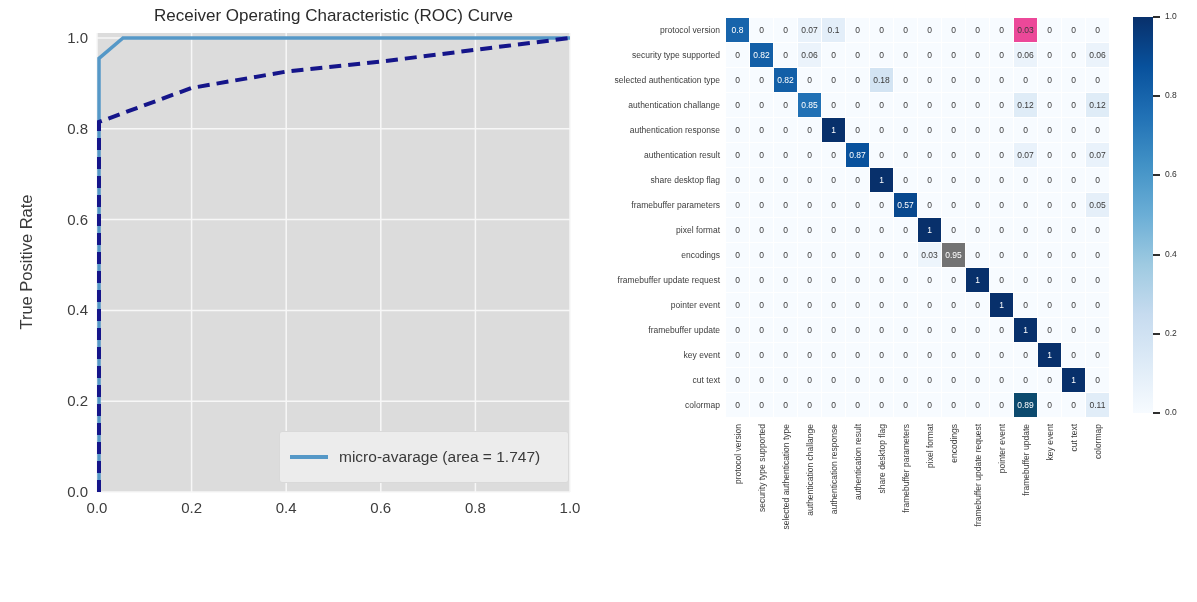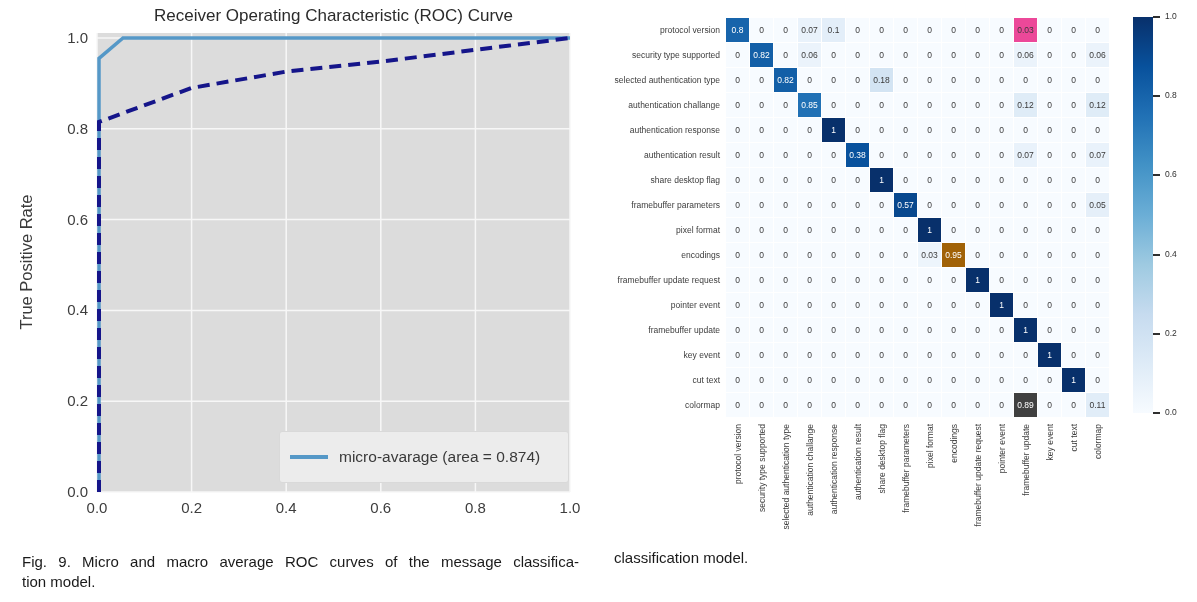--- a/index.html
+++ b/index.html
@@ -89,28 +89,24 @@
         <div class="roc-ytick" style="top: 119.8px;">0.8</div>
         <div class="roc-ytick" style="top: 210.6px;">0.6</div>
         <div class="roc-ytick" style="top: 301.4px;">0.4</div>
         <div class="roc-ytick" style="top: 392.2px;">0.2</div>
         <div class="roc-ytick" style="top: 483px;">0.0</div>
       </div>
 
     <div class="roc-legend">
       <div class="legend-row">
         <span class="legend-sample" style="background: rgb(85, 152, 199);"></span>
-        <span class="legend-label">micro-avarage (area = 0.874)</span>
+        <span class="legend-label">micro-avarage (area = 1.747)</span>
       </div>
     </div>
 
-    <div class="caption cap-left">
-      <div class="cap-just">Fig. 9. Micro and macro average ROC curves of the message classifica-</div>
-      <div>tion model.</div>
-    </div>
   </div>
 
   <div class="hm-fig">
     <div class="hm-rowlabels" id="hm-rowlabels">
         <div class="hm-rowlabel">protocol version</div>
         <div class="hm-rowlabel">security type supported</div>
         <div class="hm-rowlabel">selected authentication type</div>
         <div class="hm-rowlabel">authentication challange</div>
         <div class="hm-rowlabel">authentication response</div>
         <div class="hm-rowlabel">authentication result</div>
@@ -204,21 +200,21 @@
         <div class="hm-cell" style="background: rgb(247, 251, 255); color: rgb(58, 58, 58);">0</div>
         <div class="hm-cell" style="background: rgb(247, 251, 255); color: rgb(58, 58, 58);">0</div>
         <div class="hm-cell" style="background: rgb(247, 251, 255); color: rgb(58, 58, 58);">0</div>
         <div class="hm-cell" style="background: rgb(247, 251, 255); color: rgb(58, 58, 58);">0</div>
         <div class="hm-cell" style="background: rgb(247, 251, 255); color: rgb(58, 58, 58);">0</div>
         <div class="hm-cell" style="background: rgb(247, 251, 255); color: rgb(58, 58, 58);">0</div>
         <div class="hm-cell" style="background: rgb(247, 251, 255); color: rgb(58, 58, 58);">0</div>
         <div class="hm-cell" style="background: rgb(247, 251, 255); color: rgb(58, 58, 58);">0</div>
         <div class="hm-cell" style="background: rgb(247, 251, 255); color: rgb(58, 58, 58);">0</div>
         <div class="hm-cell" style="background: rgb(247, 251, 255); color: rgb(58, 58, 58);">0</div>
-        <div class="hm-cell" style="background: rgb(9, 82, 157); color: rgb(255, 255, 255);">0.38</div>
+        <div class="hm-cell" style="background: rgb(9, 82, 157); color: rgb(255, 255, 255);">0.87</div>
         <div class="hm-cell" style="background: rgb(247, 251, 255); color: rgb(58, 58, 58);">0</div>
         <div class="hm-cell" style="background: rgb(247, 251, 255); color: rgb(58, 58, 58);">0</div>
         <div class="hm-cell" style="background: rgb(247, 251, 255); color: rgb(58, 58, 58);">0</div>
         <div class="hm-cell" style="background: rgb(247, 251, 255); color: rgb(58, 58, 58);">0</div>
         <div class="hm-cell" style="background: rgb(247, 251, 255); color: rgb(58, 58, 58);">0</div>
         <div class="hm-cell" style="background: rgb(247, 251, 255); color: rgb(58, 58, 58);">0</div>
         <div class="hm-cell" style="background: rgb(233, 242, 251); color: rgb(58, 58, 58);">0.07</div>
         <div class="hm-cell" style="background: rgb(247, 251, 255); color: rgb(58, 58, 58);">0</div>
         <div class="hm-cell" style="background: rgb(247, 251, 255); color: rgb(58, 58, 58);">0</div>
         <div class="hm-cell" style="background: rgb(233, 242, 251); color: rgb(58, 58, 58);">0.07</div>
@@ -272,120 +268,120 @@
         <div class="hm-cell" style="background: rgb(247, 251, 255); color: rgb(58, 58, 58);">0</div>
         <div class="hm-cell" style="background: rgb(247, 251, 255); color: rgb(58, 58, 58);">0</div>
         <div class="hm-cell" style="background: rgb(247, 251, 255); color: rgb(58, 58, 58);">0</div>
         <div class="hm-cell" style="background: rgb(247, 251, 255); color: rgb(58, 58, 58);">0</div>
         <div class="hm-cell" style="background: rgb(247, 251, 255); color: rgb(58, 58, 58);">0</div>
         <div class="hm-cell" style="background: rgb(247, 251, 255); color: rgb(58, 58, 58);">0</div>
         <div class="hm-cell" style="background: rgb(247, 251, 255); color: rgb(58, 58, 58);">0</div>
         <div class="hm-cell" style="background: rgb(247, 251, 255); color: rgb(58, 58, 58);">0</div>
         <div class="hm-cell" style="background: rgb(247, 251, 255); color: rgb(58, 58, 58);">0</div>
         <div class="hm-cell" style="background: rgb(237, 245, 252); color: rgb(58, 58, 58);">0.03</div>
-        <div class="hm-cell" style="background: #a16207; color: rgb(255, 255, 255);">0.95</div>
-        <div class="hm-cell" style="background: rgb(247, 251, 255); color: rgb(58, 58, 58);">0</div>
-        <div class="hm-cell" style="background: rgb(247, 251, 255); color: rgb(58, 58, 58);">0</div>
-        <div class="hm-cell" style="background: rgb(247, 251, 255); color: rgb(58, 58, 58);">0</div>
-        <div class="hm-cell" style="background: rgb(247, 251, 255); color: rgb(58, 58, 58);">0</div>
-        <div class="hm-cell" style="background: rgb(247, 251, 255); color: rgb(58, 58, 58);">0</div>
-        <div class="hm-cell" style="background: rgb(247, 251, 255); color: rgb(58, 58, 58);">0</div>
-        <div class="hm-cell" style="background: rgb(247, 251, 255); color: rgb(58, 58, 58);">0</div>
-        <div class="hm-cell" style="background: rgb(247, 251, 255); color: rgb(58, 58, 58);">0</div>
-        <div class="hm-cell" style="background: rgb(247, 251, 255); color: rgb(58, 58, 58);">0</div>
-        <div class="hm-cell" style="background: rgb(247, 251, 255); color: rgb(58, 58, 58);">0</div>
-        <div class="hm-cell" style="background: rgb(247, 251, 255); color: rgb(58, 58, 58);">0</div>
-        <div class="hm-cell" style="background: rgb(247, 251, 255); color: rgb(58, 58, 58);">0</div>
-        <div class="hm-cell" style="background: rgb(247, 251, 255); color: rgb(58, 58, 58);">0</div>
-        <div class="hm-cell" style="background: rgb(247, 251, 255); color: rgb(58, 58, 58);">0</div>
-        <div class="hm-cell" style="background: rgb(247, 251, 255); color: rgb(58, 58, 58);">0</div>
-        <div class="hm-cell" style="background: rgb(247, 251, 255); color: rgb(58, 58, 58);">0</div>
-        <div class="hm-cell" style="background: rgb(8, 48, 107); color: rgb(255, 255, 255);">1</div>
-        <div class="hm-cell" style="background: rgb(247, 251, 255); color: rgb(58, 58, 58);">0</div>
-        <div class="hm-cell" style="background: rgb(247, 251, 255); color: rgb(58, 58, 58);">0</div>
-        <div class="hm-cell" style="background: rgb(247, 251, 255); color: rgb(58, 58, 58);">0</div>
-        <div class="hm-cell" style="background: rgb(247, 251, 255); color: rgb(58, 58, 58);">0</div>
-        <div class="hm-cell" style="background: rgb(247, 251, 255); color: rgb(58, 58, 58);">0</div>
-        <div class="hm-cell" style="background: rgb(247, 251, 255); color: rgb(58, 58, 58);">0</div>
-        <div class="hm-cell" style="background: rgb(247, 251, 255); color: rgb(58, 58, 58);">0</div>
-        <div class="hm-cell" style="background: rgb(247, 251, 255); color: rgb(58, 58, 58);">0</div>
-        <div class="hm-cell" style="background: rgb(247, 251, 255); color: rgb(58, 58, 58);">0</div>
-        <div class="hm-cell" style="background: rgb(247, 251, 255); color: rgb(58, 58, 58);">0</div>
-        <div class="hm-cell" style="background: rgb(247, 251, 255); color: rgb(58, 58, 58);">0</div>
-        <div class="hm-cell" style="background: rgb(247, 251, 255); color: rgb(58, 58, 58);">0</div>
-        <div class="hm-cell" style="background: rgb(247, 251, 255); color: rgb(58, 58, 58);">0</div>
-        <div class="hm-cell" style="background: rgb(247, 251, 255); color: rgb(58, 58, 58);">0</div>
-        <div class="hm-cell" style="background: rgb(247, 251, 255); color: rgb(58, 58, 58);">0</div>
-        <div class="hm-cell" style="background: rgb(247, 251, 255); color: rgb(58, 58, 58);">0</div>
-        <div class="hm-cell" style="background: rgb(8, 48, 107); color: rgb(255, 255, 255);">1</div>
-        <div class="hm-cell" style="background: rgb(247, 251, 255); color: rgb(58, 58, 58);">0</div>
-        <div class="hm-cell" style="background: rgb(247, 251, 255); color: rgb(58, 58, 58);">0</div>
-        <div class="hm-cell" style="background: rgb(247, 251, 255); color: rgb(58, 58, 58);">0</div>
-        <div class="hm-cell" style="background: rgb(247, 251, 255); color: rgb(58, 58, 58);">0</div>
-        <div class="hm-cell" style="background: rgb(247, 251, 255); color: rgb(58, 58, 58);">0</div>
-        <div class="hm-cell" style="background: rgb(247, 251, 255); color: rgb(58, 58, 58);">0</div>
-        <div class="hm-cell" style="background: rgb(247, 251, 255); color: rgb(58, 58, 58);">0</div>
-        <div class="hm-cell" style="background: rgb(247, 251, 255); color: rgb(58, 58, 58);">0</div>
-        <div class="hm-cell" style="background: rgb(247, 251, 255); color: rgb(58, 58, 58);">0</div>
-        <div class="hm-cell" style="background: rgb(247, 251, 255); color: rgb(58, 58, 58);">0</div>
-        <div class="hm-cell" style="background: rgb(247, 251, 255); color: rgb(58, 58, 58);">0</div>
-        <div class="hm-cell" style="background: rgb(247, 251, 255); color: rgb(58, 58, 58);">0</div>
-        <div class="hm-cell" style="background: rgb(247, 251, 255); color: rgb(58, 58, 58);">0</div>
-        <div class="hm-cell" style="background: rgb(247, 251, 255); color: rgb(58, 58, 58);">0</div>
-        <div class="hm-cell" style="background: rgb(247, 251, 255); color: rgb(58, 58, 58);">0</div>
-        <div class="hm-cell" style="background: rgb(247, 251, 255); color: rgb(58, 58, 58);">0</div>
-        <div class="hm-cell" style="background: rgb(8, 48, 107); color: rgb(255, 255, 255);">1</div>
-        <div class="hm-cell" style="background: rgb(247, 251, 255); color: rgb(58, 58, 58);">0</div>
-        <div class="hm-cell" style="background: rgb(247, 251, 255); color: rgb(58, 58, 58);">0</div>
-        <div class="hm-cell" style="background: rgb(247, 251, 255); color: rgb(58, 58, 58);">0</div>
-        <div class="hm-cell" style="background: rgb(247, 251, 255); color: rgb(58, 58, 58);">0</div>
-        <div class="hm-cell" style="background: rgb(247, 251, 255); color: rgb(58, 58, 58);">0</div>
-        <div class="hm-cell" style="background: rgb(247, 251, 255); color: rgb(58, 58, 58);">0</div>
-        <div class="hm-cell" style="background: rgb(247, 251, 255); color: rgb(58, 58, 58);">0</div>
-        <div class="hm-cell" style="background: rgb(247, 251, 255); color: rgb(58, 58, 58);">0</div>
-        <div class="hm-cell" style="background: rgb(247, 251, 255); color: rgb(58, 58, 58);">0</div>
-        <div class="hm-cell" style="background: rgb(247, 251, 255); color: rgb(58, 58, 58);">0</div>
-        <div class="hm-cell" style="background: rgb(247, 251, 255); color: rgb(58, 58, 58);">0</div>
-        <div class="hm-cell" style="background: rgb(247, 251, 255); color: rgb(58, 58, 58);">0</div>
-        <div class="hm-cell" style="background: rgb(247, 251, 255); color: rgb(58, 58, 58);">0</div>
-        <div class="hm-cell" style="background: rgb(247, 251, 255); color: rgb(58, 58, 58);">0</div>
-        <div class="hm-cell" style="background: rgb(247, 251, 255); color: rgb(58, 58, 58);">0</div>
-        <div class="hm-cell" style="background: rgb(247, 251, 255); color: rgb(58, 58, 58);">0</div>
-        <div class="hm-cell" style="background: rgb(8, 48, 107); color: rgb(255, 255, 255);">1</div>
-        <div class="hm-cell" style="background: rgb(247, 251, 255); color: rgb(58, 58, 58);">0</div>
-        <div class="hm-cell" style="background: rgb(247, 251, 255); color: rgb(58, 58, 58);">0</div>
-        <div class="hm-cell" style="background: rgb(247, 251, 255); color: rgb(58, 58, 58);">0</div>
-        <div class="hm-cell" style="background: rgb(247, 251, 255); color: rgb(58, 58, 58);">0</div>
-        <div class="hm-cell" style="background: rgb(247, 251, 255); color: rgb(58, 58, 58);">0</div>
-        <div class="hm-cell" style="background: rgb(247, 251, 255); color: rgb(58, 58, 58);">0</div>
-        <div class="hm-cell" style="background: rgb(247, 251, 255); color: rgb(58, 58, 58);">0</div>
-        <div class="hm-cell" style="background: rgb(247, 251, 255); color: rgb(58, 58, 58);">0</div>
-        <div class="hm-cell" style="background: rgb(247, 251, 255); color: rgb(58, 58, 58);">0</div>
-        <div class="hm-cell" style="background: rgb(247, 251, 255); color: rgb(58, 58, 58);">0</div>
-        <div class="hm-cell" style="background: rgb(247, 251, 255); color: rgb(58, 58, 58);">0</div>
-        <div class="hm-cell" style="background: rgb(247, 251, 255); color: rgb(58, 58, 58);">0</div>
-        <div class="hm-cell" style="background: rgb(247, 251, 255); color: rgb(58, 58, 58);">0</div>
-        <div class="hm-cell" style="background: rgb(247, 251, 255); color: rgb(58, 58, 58);">0</div>
-        <div class="hm-cell" style="background: rgb(247, 251, 255); color: rgb(58, 58, 58);">0</div>
-        <div class="hm-cell" style="background: rgb(247, 251, 255); color: rgb(58, 58, 58);">0</div>
-        <div class="hm-cell" style="background: rgb(8, 48, 107); color: rgb(255, 255, 255);">1</div>
-        <div class="hm-cell" style="background: rgb(247, 251, 255); color: rgb(58, 58, 58);">0</div>
-        <div class="hm-cell" style="background: rgb(247, 251, 255); color: rgb(58, 58, 58);">0</div>
-        <div class="hm-cell" style="background: rgb(247, 251, 255); color: rgb(58, 58, 58);">0</div>
-        <div class="hm-cell" style="background: rgb(247, 251, 255); color: rgb(58, 58, 58);">0</div>
-        <div class="hm-cell" style="background: rgb(247, 251, 255); color: rgb(58, 58, 58);">0</div>
-        <div class="hm-cell" style="background: rgb(247, 251, 255); color: rgb(58, 58, 58);">0</div>
-        <div class="hm-cell" style="background: rgb(247, 251, 255); color: rgb(58, 58, 58);">0</div>
-        <div class="hm-cell" style="background: rgb(247, 251, 255); color: rgb(58, 58, 58);">0</div>
-        <div class="hm-cell" style="background: rgb(247, 251, 255); color: rgb(58, 58, 58);">0</div>
-        <div class="hm-cell" style="background: rgb(247, 251, 255); color: rgb(58, 58, 58);">0</div>
-        <div class="hm-cell" style="background: rgb(247, 251, 255); color: rgb(58, 58, 58);">0</div>
-        <div class="hm-cell" style="background: rgb(247, 251, 255); color: rgb(58, 58, 58);">0</div>
-        <div class="hm-cell" style="background: rgb(247, 251, 255); color: rgb(58, 58, 58);">0</div>
-        <div class="hm-cell" style="background: #404040; color: rgb(255, 255, 255);">0.89</div>
+        <div class="hm-cell" style="background: #737373; color: rgb(255, 255, 255);">0.95</div>
+        <div class="hm-cell" style="background: rgb(247, 251, 255); color: rgb(58, 58, 58);">0</div>
+        <div class="hm-cell" style="background: rgb(247, 251, 255); color: rgb(58, 58, 58);">0</div>
+        <div class="hm-cell" style="background: rgb(247, 251, 255); color: rgb(58, 58, 58);">0</div>
+        <div class="hm-cell" style="background: rgb(247, 251, 255); color: rgb(58, 58, 58);">0</div>
+        <div class="hm-cell" style="background: rgb(247, 251, 255); color: rgb(58, 58, 58);">0</div>
+        <div class="hm-cell" style="background: rgb(247, 251, 255); color: rgb(58, 58, 58);">0</div>
+        <div class="hm-cell" style="background: rgb(247, 251, 255); color: rgb(58, 58, 58);">0</div>
+        <div class="hm-cell" style="background: rgb(247, 251, 255); color: rgb(58, 58, 58);">0</div>
+        <div class="hm-cell" style="background: rgb(247, 251, 255); color: rgb(58, 58, 58);">0</div>
+        <div class="hm-cell" style="background: rgb(247, 251, 255); color: rgb(58, 58, 58);">0</div>
+        <div class="hm-cell" style="background: rgb(247, 251, 255); color: rgb(58, 58, 58);">0</div>
+        <div class="hm-cell" style="background: rgb(247, 251, 255); color: rgb(58, 58, 58);">0</div>
+        <div class="hm-cell" style="background: rgb(247, 251, 255); color: rgb(58, 58, 58);">0</div>
+        <div class="hm-cell" style="background: rgb(247, 251, 255); color: rgb(58, 58, 58);">0</div>
+        <div class="hm-cell" style="background: rgb(247, 251, 255); color: rgb(58, 58, 58);">0</div>
+        <div class="hm-cell" style="background: rgb(247, 251, 255); color: rgb(58, 58, 58);">0</div>
+        <div class="hm-cell" style="background: rgb(8, 48, 107); color: rgb(255, 255, 255);">1</div>
+        <div class="hm-cell" style="background: rgb(247, 251, 255); color: rgb(58, 58, 58);">0</div>
+        <div class="hm-cell" style="background: rgb(247, 251, 255); color: rgb(58, 58, 58);">0</div>
+        <div class="hm-cell" style="background: rgb(247, 251, 255); color: rgb(58, 58, 58);">0</div>
+        <div class="hm-cell" style="background: rgb(247, 251, 255); color: rgb(58, 58, 58);">0</div>
+        <div class="hm-cell" style="background: rgb(247, 251, 255); color: rgb(58, 58, 58);">0</div>
+        <div class="hm-cell" style="background: rgb(247, 251, 255); color: rgb(58, 58, 58);">0</div>
+        <div class="hm-cell" style="background: rgb(247, 251, 255); color: rgb(58, 58, 58);">0</div>
+        <div class="hm-cell" style="background: rgb(247, 251, 255); color: rgb(58, 58, 58);">0</div>
+        <div class="hm-cell" style="background: rgb(247, 251, 255); color: rgb(58, 58, 58);">0</div>
+        <div class="hm-cell" style="background: rgb(247, 251, 255); color: rgb(58, 58, 58);">0</div>
+        <div class="hm-cell" style="background: rgb(247, 251, 255); color: rgb(58, 58, 58);">0</div>
+        <div class="hm-cell" style="background: rgb(247, 251, 255); color: rgb(58, 58, 58);">0</div>
+        <div class="hm-cell" style="background: rgb(247, 251, 255); color: rgb(58, 58, 58);">0</div>
+        <div class="hm-cell" style="background: rgb(247, 251, 255); color: rgb(58, 58, 58);">0</div>
+        <div class="hm-cell" style="background: rgb(247, 251, 255); color: rgb(58, 58, 58);">0</div>
+        <div class="hm-cell" style="background: rgb(247, 251, 255); color: rgb(58, 58, 58);">0</div>
+        <div class="hm-cell" style="background: rgb(8, 48, 107); color: rgb(255, 255, 255);">1</div>
+        <div class="hm-cell" style="background: rgb(247, 251, 255); color: rgb(58, 58, 58);">0</div>
+        <div class="hm-cell" style="background: rgb(247, 251, 255); color: rgb(58, 58, 58);">0</div>
+        <div class="hm-cell" style="background: rgb(247, 251, 255); color: rgb(58, 58, 58);">0</div>
+        <div class="hm-cell" style="background: rgb(247, 251, 255); color: rgb(58, 58, 58);">0</div>
+        <div class="hm-cell" style="background: rgb(247, 251, 255); color: rgb(58, 58, 58);">0</div>
+        <div class="hm-cell" style="background: rgb(247, 251, 255); color: rgb(58, 58, 58);">0</div>
+        <div class="hm-cell" style="background: rgb(247, 251, 255); color: rgb(58, 58, 58);">0</div>
+        <div class="hm-cell" style="background: rgb(247, 251, 255); color: rgb(58, 58, 58);">0</div>
+        <div class="hm-cell" style="background: rgb(247, 251, 255); color: rgb(58, 58, 58);">0</div>
+        <div class="hm-cell" style="background: rgb(247, 251, 255); color: rgb(58, 58, 58);">0</div>
+        <div class="hm-cell" style="background: rgb(247, 251, 255); color: rgb(58, 58, 58);">0</div>
+        <div class="hm-cell" style="background: rgb(247, 251, 255); color: rgb(58, 58, 58);">0</div>
+        <div class="hm-cell" style="background: rgb(247, 251, 255); color: rgb(58, 58, 58);">0</div>
+        <div class="hm-cell" style="background: rgb(247, 251, 255); color: rgb(58, 58, 58);">0</div>
+        <div class="hm-cell" style="background: rgb(247, 251, 255); color: rgb(58, 58, 58);">0</div>
+        <div class="hm-cell" style="background: rgb(247, 251, 255); color: rgb(58, 58, 58);">0</div>
+        <div class="hm-cell" style="background: rgb(8, 48, 107); color: rgb(255, 255, 255);">1</div>
+        <div class="hm-cell" style="background: rgb(247, 251, 255); color: rgb(58, 58, 58);">0</div>
+        <div class="hm-cell" style="background: rgb(247, 251, 255); color: rgb(58, 58, 58);">0</div>
+        <div class="hm-cell" style="background: rgb(247, 251, 255); color: rgb(58, 58, 58);">0</div>
+        <div class="hm-cell" style="background: rgb(247, 251, 255); color: rgb(58, 58, 58);">0</div>
+        <div class="hm-cell" style="background: rgb(247, 251, 255); color: rgb(58, 58, 58);">0</div>
+        <div class="hm-cell" style="background: rgb(247, 251, 255); color: rgb(58, 58, 58);">0</div>
+        <div class="hm-cell" style="background: rgb(247, 251, 255); color: rgb(58, 58, 58);">0</div>
+        <div class="hm-cell" style="background: rgb(247, 251, 255); color: rgb(58, 58, 58);">0</div>
+        <div class="hm-cell" style="background: rgb(247, 251, 255); color: rgb(58, 58, 58);">0</div>
+        <div class="hm-cell" style="background: rgb(247, 251, 255); color: rgb(58, 58, 58);">0</div>
+        <div class="hm-cell" style="background: rgb(247, 251, 255); color: rgb(58, 58, 58);">0</div>
+        <div class="hm-cell" style="background: rgb(247, 251, 255); color: rgb(58, 58, 58);">0</div>
+        <div class="hm-cell" style="background: rgb(247, 251, 255); color: rgb(58, 58, 58);">0</div>
+        <div class="hm-cell" style="background: rgb(247, 251, 255); color: rgb(58, 58, 58);">0</div>
+        <div class="hm-cell" style="background: rgb(247, 251, 255); color: rgb(58, 58, 58);">0</div>
+        <div class="hm-cell" style="background: rgb(247, 251, 255); color: rgb(58, 58, 58);">0</div>
+        <div class="hm-cell" style="background: rgb(8, 48, 107); color: rgb(255, 255, 255);">1</div>
+        <div class="hm-cell" style="background: rgb(247, 251, 255); color: rgb(58, 58, 58);">0</div>
+        <div class="hm-cell" style="background: rgb(247, 251, 255); color: rgb(58, 58, 58);">0</div>
+        <div class="hm-cell" style="background: rgb(247, 251, 255); color: rgb(58, 58, 58);">0</div>
+        <div class="hm-cell" style="background: rgb(247, 251, 255); color: rgb(58, 58, 58);">0</div>
+        <div class="hm-cell" style="background: rgb(247, 251, 255); color: rgb(58, 58, 58);">0</div>
+        <div class="hm-cell" style="background: rgb(247, 251, 255); color: rgb(58, 58, 58);">0</div>
+        <div class="hm-cell" style="background: rgb(247, 251, 255); color: rgb(58, 58, 58);">0</div>
+        <div class="hm-cell" style="background: rgb(247, 251, 255); color: rgb(58, 58, 58);">0</div>
+        <div class="hm-cell" style="background: rgb(247, 251, 255); color: rgb(58, 58, 58);">0</div>
+        <div class="hm-cell" style="background: rgb(247, 251, 255); color: rgb(58, 58, 58);">0</div>
+        <div class="hm-cell" style="background: rgb(247, 251, 255); color: rgb(58, 58, 58);">0</div>
+        <div class="hm-cell" style="background: rgb(247, 251, 255); color: rgb(58, 58, 58);">0</div>
+        <div class="hm-cell" style="background: rgb(247, 251, 255); color: rgb(58, 58, 58);">0</div>
+        <div class="hm-cell" style="background: rgb(247, 251, 255); color: rgb(58, 58, 58);">0</div>
+        <div class="hm-cell" style="background: rgb(247, 251, 255); color: rgb(58, 58, 58);">0</div>
+        <div class="hm-cell" style="background: rgb(247, 251, 255); color: rgb(58, 58, 58);">0</div>
+        <div class="hm-cell" style="background: rgb(8, 48, 107); color: rgb(255, 255, 255);">1</div>
+        <div class="hm-cell" style="background: rgb(247, 251, 255); color: rgb(58, 58, 58);">0</div>
+        <div class="hm-cell" style="background: rgb(247, 251, 255); color: rgb(58, 58, 58);">0</div>
+        <div class="hm-cell" style="background: rgb(247, 251, 255); color: rgb(58, 58, 58);">0</div>
+        <div class="hm-cell" style="background: rgb(247, 251, 255); color: rgb(58, 58, 58);">0</div>
+        <div class="hm-cell" style="background: rgb(247, 251, 255); color: rgb(58, 58, 58);">0</div>
+        <div class="hm-cell" style="background: rgb(247, 251, 255); color: rgb(58, 58, 58);">0</div>
+        <div class="hm-cell" style="background: rgb(247, 251, 255); color: rgb(58, 58, 58);">0</div>
+        <div class="hm-cell" style="background: rgb(247, 251, 255); color: rgb(58, 58, 58);">0</div>
+        <div class="hm-cell" style="background: rgb(247, 251, 255); color: rgb(58, 58, 58);">0</div>
+        <div class="hm-cell" style="background: rgb(247, 251, 255); color: rgb(58, 58, 58);">0</div>
+        <div class="hm-cell" style="background: rgb(247, 251, 255); color: rgb(58, 58, 58);">0</div>
+        <div class="hm-cell" style="background: rgb(247, 251, 255); color: rgb(58, 58, 58);">0</div>
+        <div class="hm-cell" style="background: rgb(247, 251, 255); color: rgb(58, 58, 58);">0</div>
+        <div class="hm-cell" style="background: #0c4a6e; color: rgb(255, 255, 255);">0.89</div>
         <div class="hm-cell" style="background: rgb(247, 251, 255); color: rgb(58, 58, 58);">0</div>
         <div class="hm-cell" style="background: rgb(247, 251, 255); color: rgb(58, 58, 58);">0</div>
         <div class="hm-cell" style="background: rgb(225, 237, 248); color: rgb(58, 58, 58);">0.11</div>
       </div>
     <div class="hm-collabels" id="hm-collabels">
         <div class="hm-colwrap">
           <div class="hm-collabel">protocol version</div>
         </div>
         <div class="hm-colwrap">
           <div class="hm-collabel">security type supported</div>
@@ -443,17 +439,16 @@
         <div class="cb-label" style="top: 169.4px;">0.6</div>
         <div class="cb-dash" style="top: 253.6px;"></div>
         <div class="cb-label" style="top: 248.6px;">0.4</div>
         <div class="cb-dash" style="top: 332.8px;"></div>
         <div class="cb-label" style="top: 327.8px;">0.2</div>
         <div class="cb-dash" style="top: 412px;"></div>
         <div class="cb-label" style="top: 407px;">0.0</div>
       </div>
 
     <div class="caption cap-right">
-      <div>classification model.</div>
     </div>
   </div>
 
 </div>
 
 </body></html>

